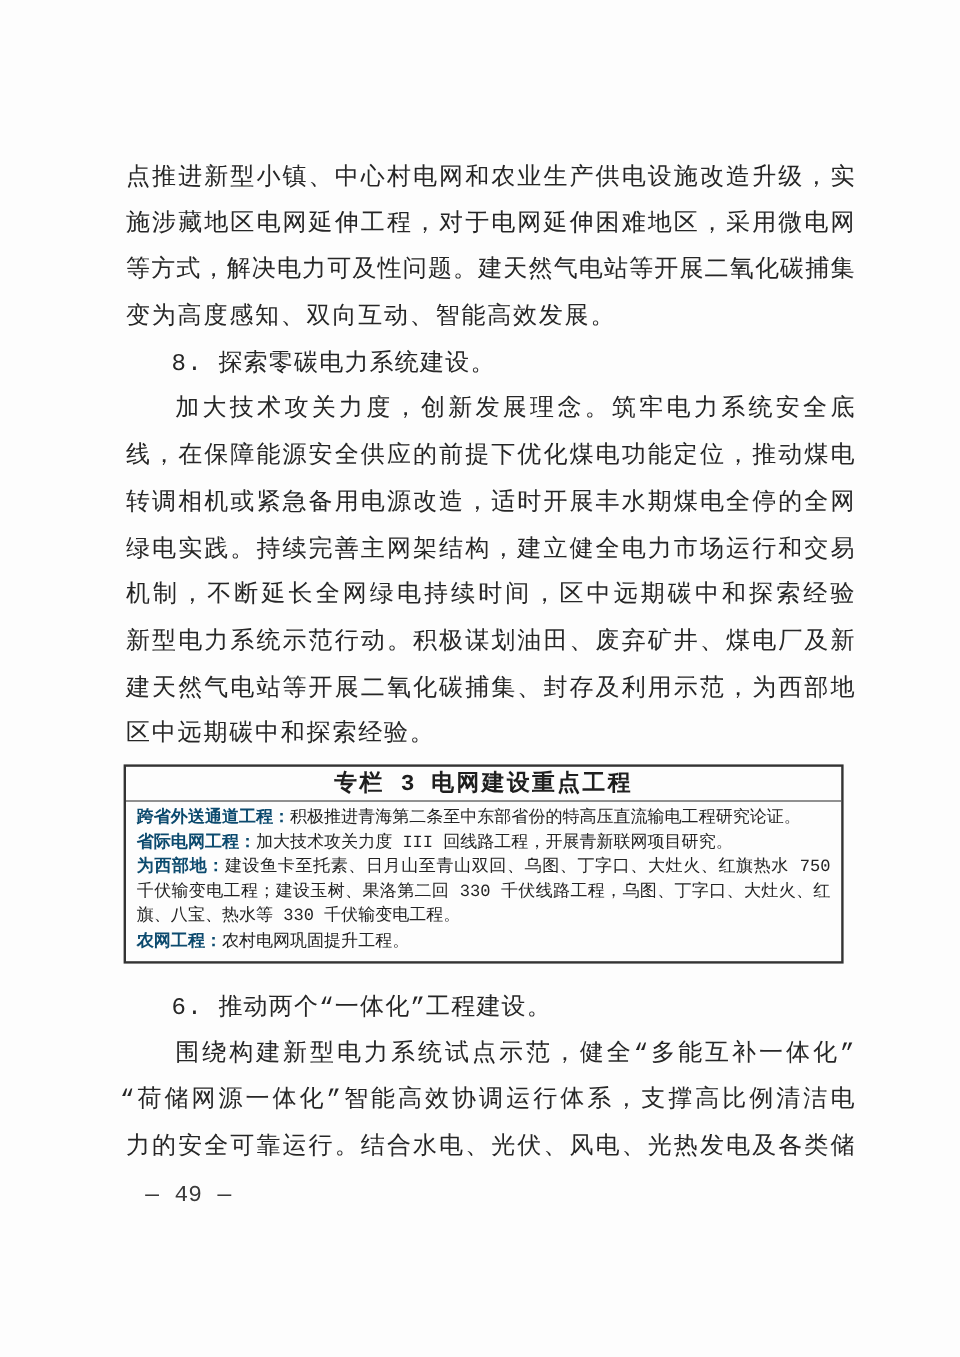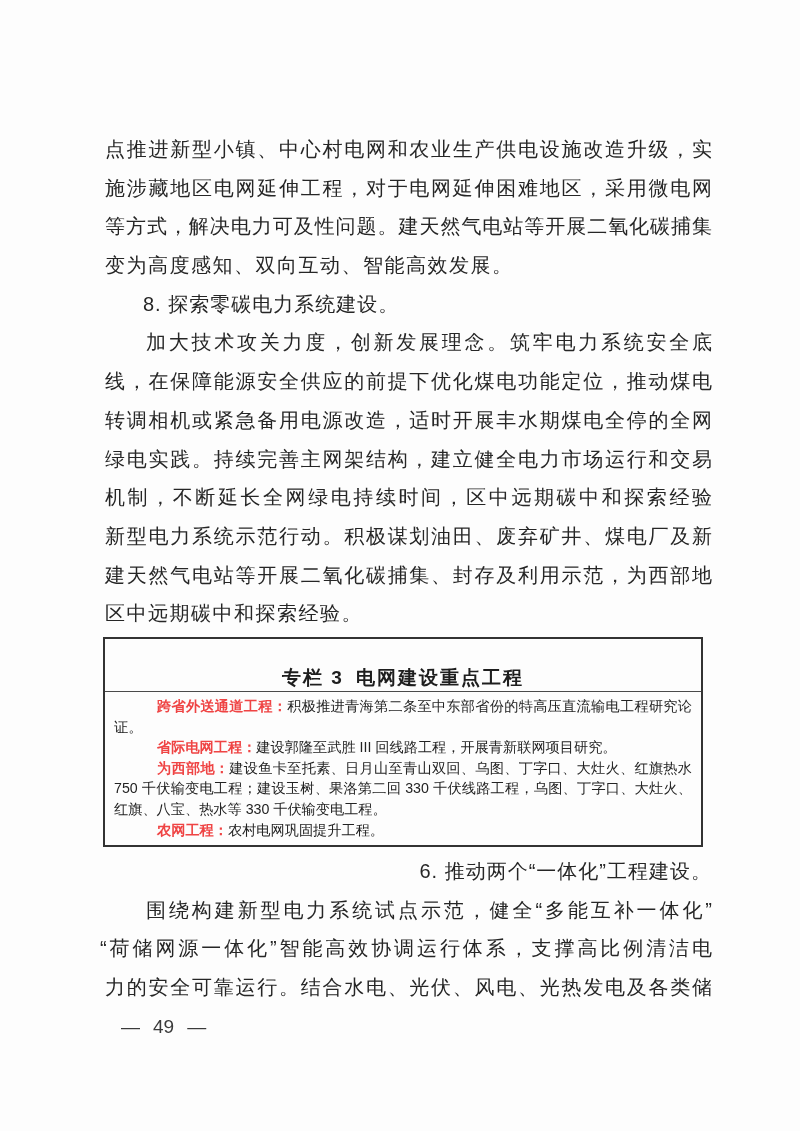--- a/index.html
+++ b/index.html
@@ -1,21 +1,21 @@
 <!DOCTYPE html>
 <html><head>
 <meta charset="utf-8">
 <style>
   html, body { margin: 0; padding: 0; background: #ffffff; }
   .page {
     position: relative;
     width: 800px;
     height: 1131px;
     background: #fdfdfd;
-    font-family: Liberation Sans, sans-serif;
+    font-family: Liberation Mono, monospace;
     color: #262626;
     overflow: hidden;
   }
   .content {
     position: absolute;
     left: 105px;
     top: 130px;
     width: 607px;
   }
   .line {
@@ -26,52 +26,51 @@
     letter-spacing: 1.5px;
   }
   .line.full {
     letter-spacing: 0;
     text-align: justify;
     text-align-last: justify;
     text-justify: inter-character;
   }
   .indent { padding-left: 41px; }
   .heading { padding-left: 38px; letter-spacing: 1px; }
-  .h6 { margin-top: 5px; text-align: right; }
+  .h6 { margin-top: 19px; }
   .hang { text-indent: -5px; }
 
   .column-box {
     margin-top: 4px;
     margin-left: -2px;
     width: 596px;
     border: 2px solid #333333;
     background: #fdfdfd;
   }
   .box-header {
     text-align: center;
     font-weight: bold;
     font-size: 19px;
     line-height: 25px;
     padding: 2px 0 1px 0;
     letter-spacing: 2px;
     border-bottom: 1px solid #4a4a4a;
     color: #1e1e1e;
-    margin-top: 24px;
   }
   .box-header .box-title-label { margin-right: 12px; }
   .box-body {
     padding: 4px 9px 5px 9px;
     font-size: 14.2px;
     line-height: 20.6px;
     text-align: justify;
     text-justify: inter-character;
     color: #232323;
   }
   .box-entry { margin: 0; }
-  .box-entry b { color: #ef4444; margin-left: 43px; }
+  .box-entry b { color: #0c4a6e; }
 
   .footer {
     margin-top: 9px;
     margin-left: 16px;
     display: flex;
     align-items: center;
     gap: 13px;
     font-size: 19px;
     color: #3a3a3a;
   }
@@ -101,21 +100,21 @@
       <div class="line full">建天然气电站等开展二氧化碳捕集、封存及利用示范，为西部地</div>
       <div class="line">区中远期碳中和探索经验。</div>
     </div>
 
     <section class="column-box">
       <header class="box-header">
         <span class="box-title-label">专栏 3</span><span class="box-title-text">电网建设重点工程</span>
       </header>
       <div class="box-body">
         <p class="box-entry"><b>跨省外送通道工程：</b><span>积极推进青海第二条至中东部省份的特高压直流输电工程研究论证。</span></p>
-        <p class="box-entry"><b>省际电网工程：</b><span>建设郭隆至武胜 III 回线路工程，开展青新联网项目研究。</span></p>
+        <p class="box-entry"><b>省际电网工程：</b><span>加大技术攻关力度 III 回线路工程，开展青新联网项目研究。</span></p>
         <p class="box-entry"><b>为西部地：</b><span>建设鱼卡至托素、日月山至青山双回、乌图、丁字口、大灶火、红旗热水 750 千伏输变电工程；建设玉树、果洛第二回 330 千伏线路工程，乌图、丁字口、大灶火、红旗、八宝、热水等 330 千伏输变电工程。</span></p>
         <p class="box-entry"><b>农网工程：</b><span>农村电网巩固提升工程。</span></p>
       </div>
     </section>
 
     <div class="line heading h6">6. 推动两个“一体化”工程建设。</div>
 
     <div class="para">
       <div class="line full indent">围绕构建新型电力系统试点示范，健全“多能互补一体化”</div>
       <div class="line full hang">“荷储网源一体化”智能高效协调运行体系，支撑高比例清洁电</div>

